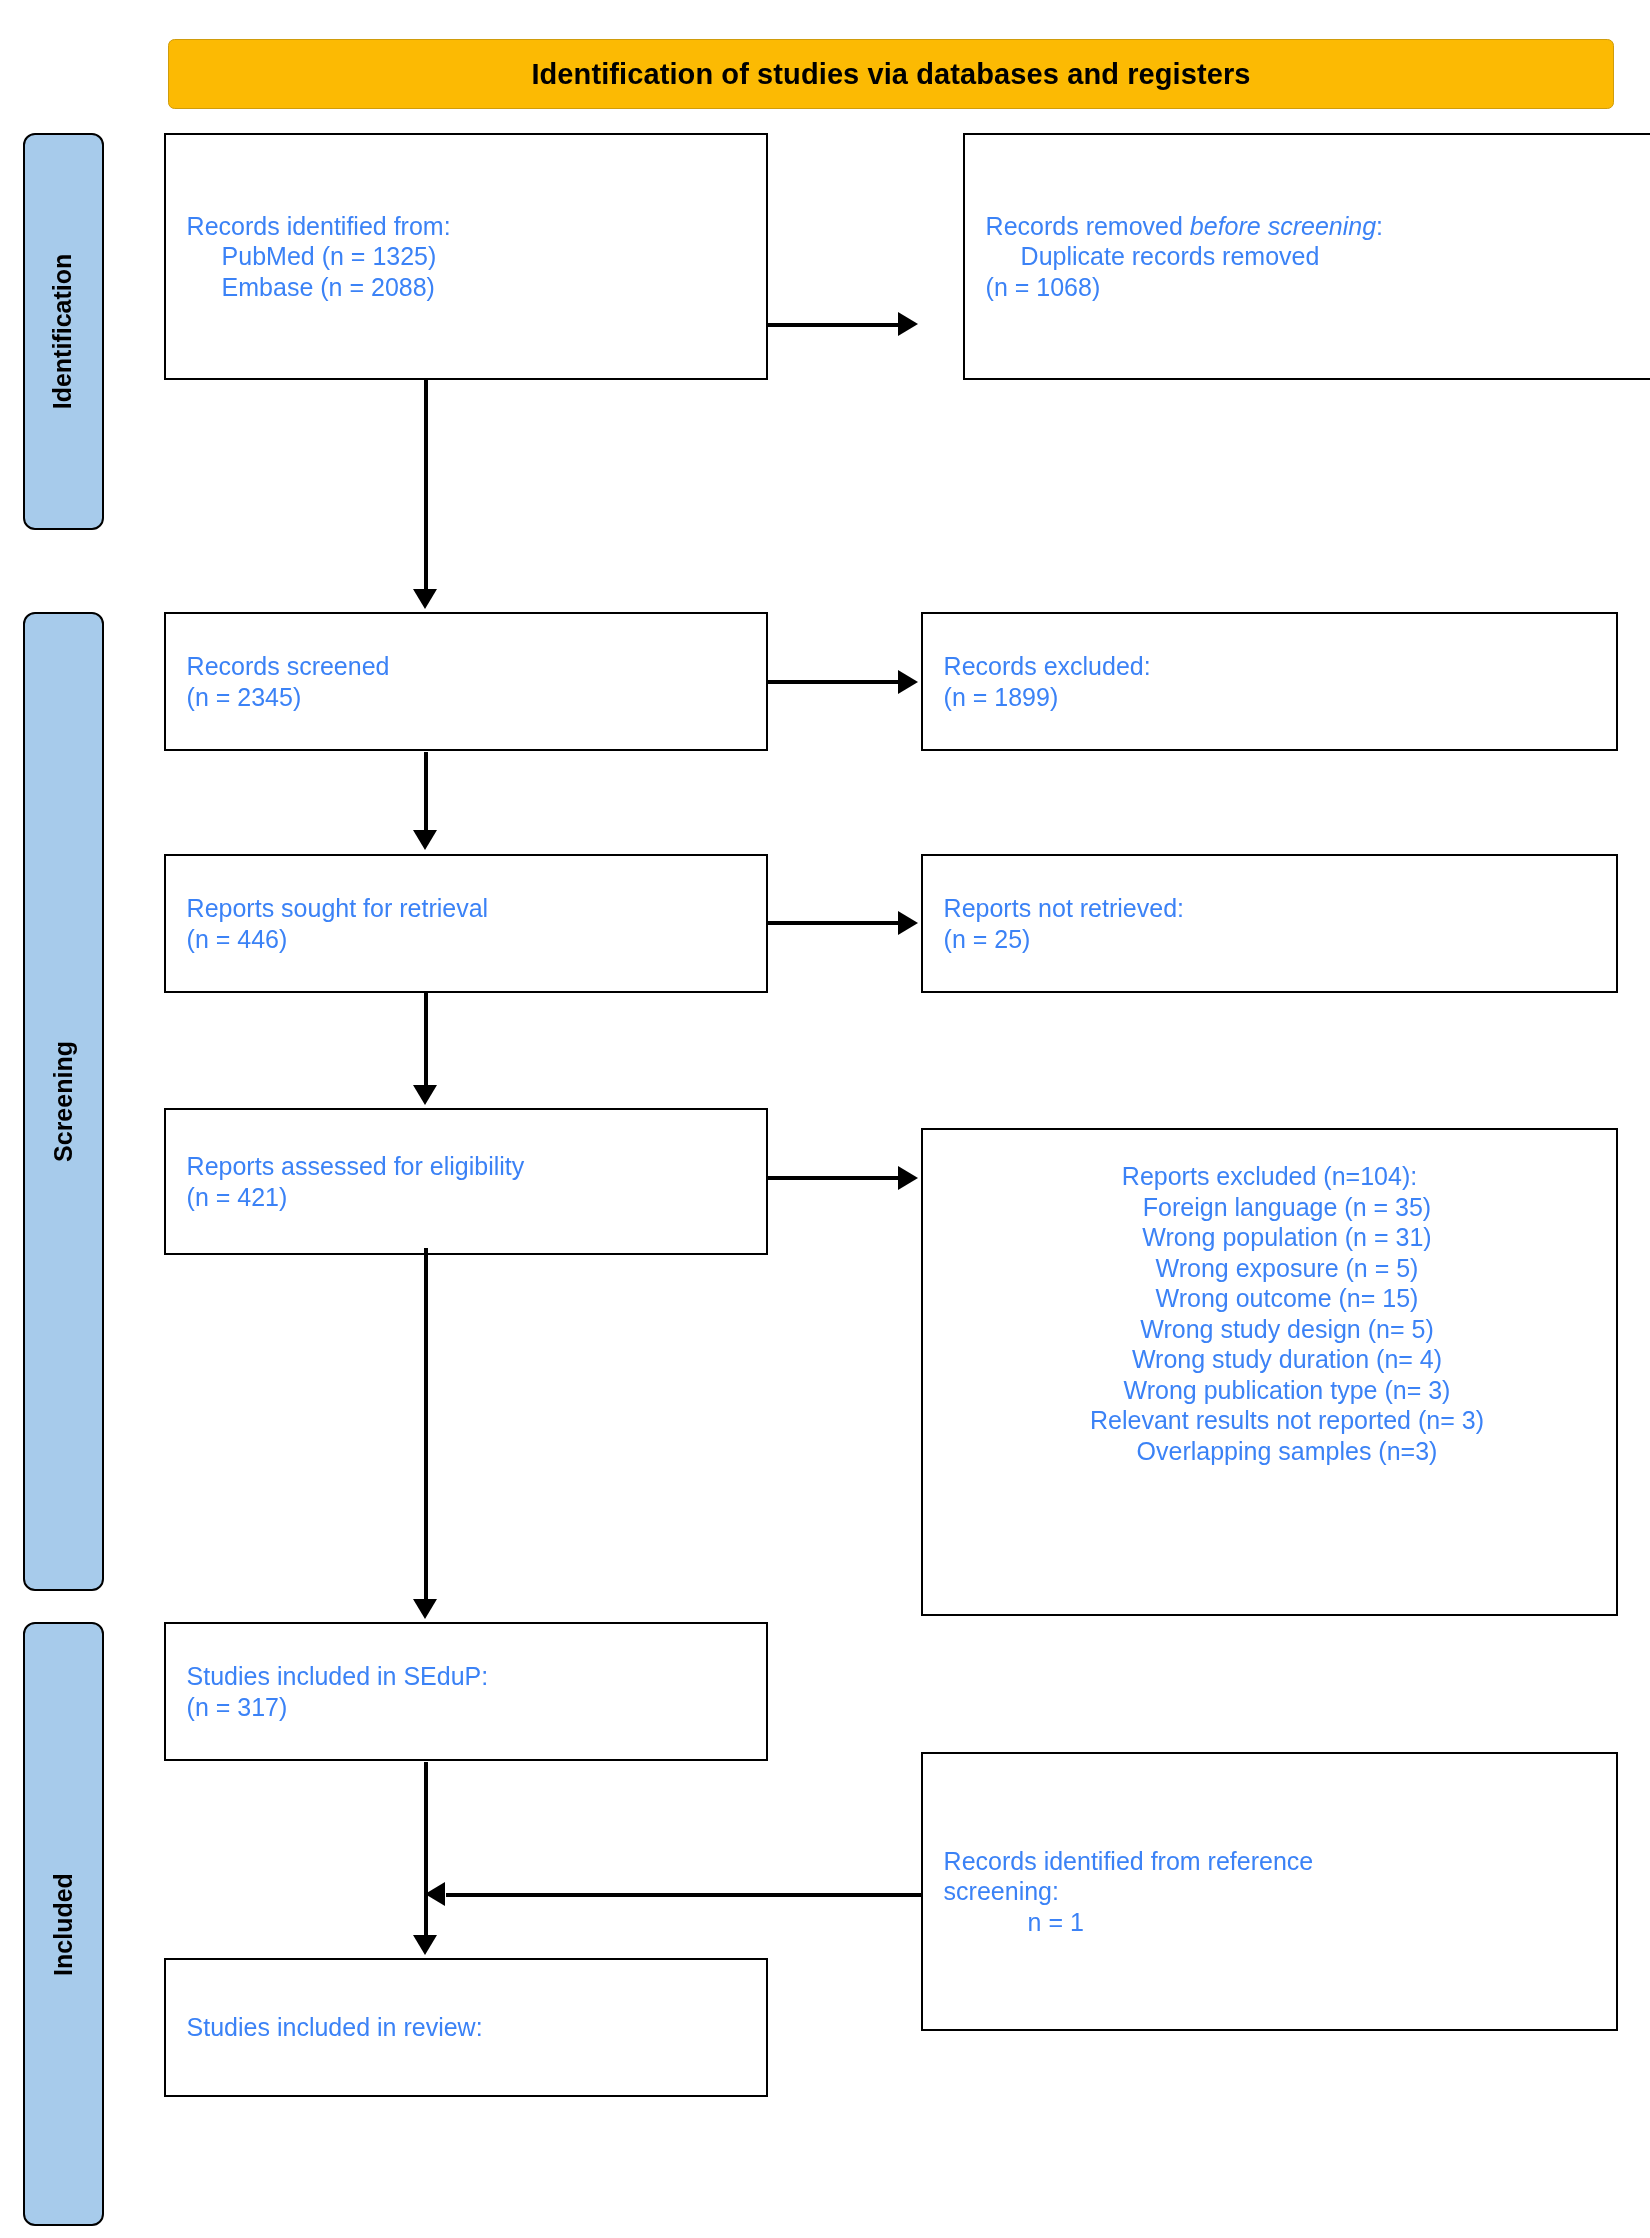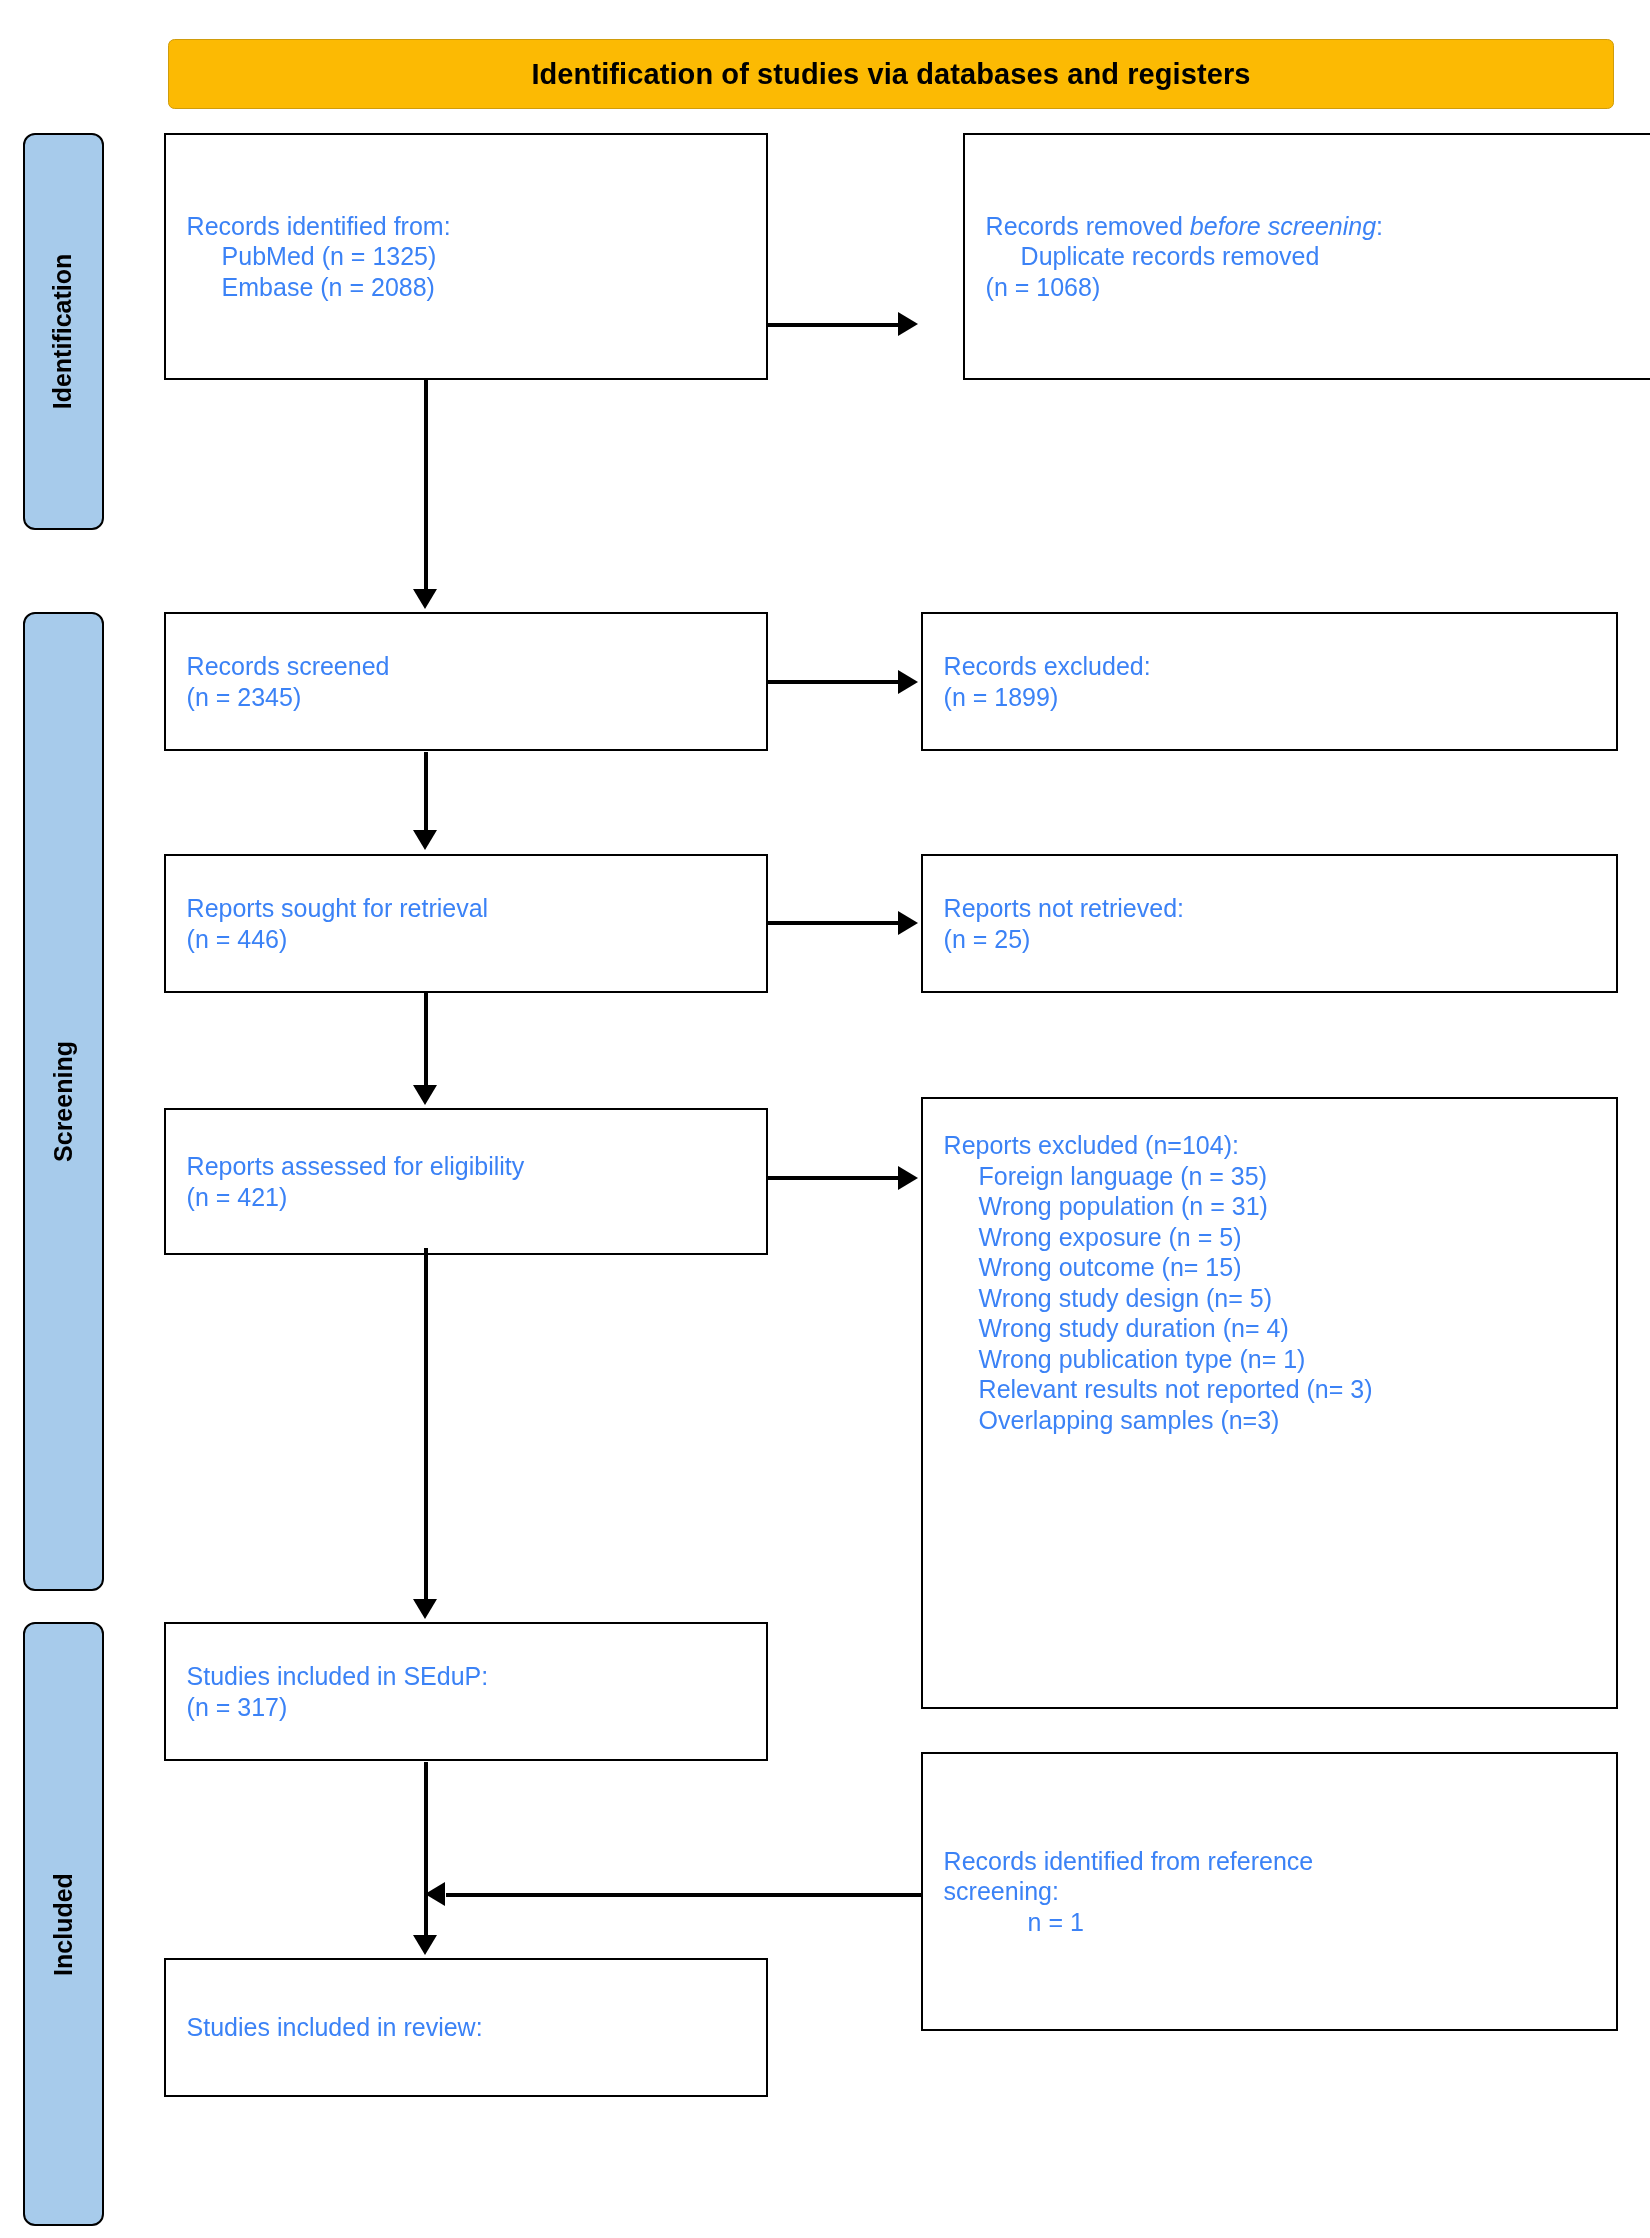--- a/index.html
+++ b/index.html
@@ -83,21 +83,21 @@
   #box-screened     { left: 164px; top: 600px; width: 604px; height: 139px; }
   #box-sought       { left: 164px; top: 842px; width: 604px; height: 139px; }
   #box-assessed     { left: 164px; top: 1096px; width: 604px; height: 147px; }
   #box-seedup       { left: 164px; top: 1610px; width: 604px; height: 139px; }
   #box-review       { left: 164px; top: 1946px; width: 604px; height: 139px; }
 
   
   #box-removed      { left: 963px; top: 121px;  width: 697px; height: 247px; }
   #box-excluded-rec { left: 921px; top: 600px; width: 697px; height: 139px; }
   #box-notretrieved { left: 921px; top: 842px; width: 697px; height: 139px; }
-  #box-excluded-rep { left: 921px; top: 1085px; width: 697px; height: 612px; }
+  #box-excluded-rep { left: 921px; top: 1116px; width: 697px; height: 488px; text-align: center; }
   #box-refscreen    { left: 921px; top: 1740px; width: 697px; height: 279px; }
 
   #box-excluded-rep { justify-content: flex-start; padding-top: 31px; }
 
   
   .arrow-line {
     position: absolute;
     background: #000000;
   }
   .arrow-h { height: 4.2px; }
@@ -177,21 +177,21 @@
   </div>
 
   <div class="box" id="box-excluded-rep">
     <div class="line">Reports excluded (n=104):</div>
     <div class="line indent">Foreign language (n = 35)</div>
     <div class="line indent">Wrong population (n = 31)</div>
     <div class="line indent">Wrong exposure (n = 5)</div>
     <div class="line indent">Wrong outcome (n= 15)</div>
     <div class="line indent">Wrong study design (n= 5)</div>
     <div class="line indent">Wrong study duration (n= 4)</div>
-    <div class="line indent">Wrong publication type (n= 1)</div>
+    <div class="line indent">Wrong publication type (n= 3)</div>
     <div class="line indent">Relevant results not reported (n= 3)</div>
     <div class="line indent">Overlapping samples (n=3)</div>
   </div>
 
   <div class="box" id="box-seedup">
     <div class="line">Studies included in SEduP:</div>
     <div class="line">(n = 317)</div>
   </div>
 
   <div class="box" id="box-refscreen">

